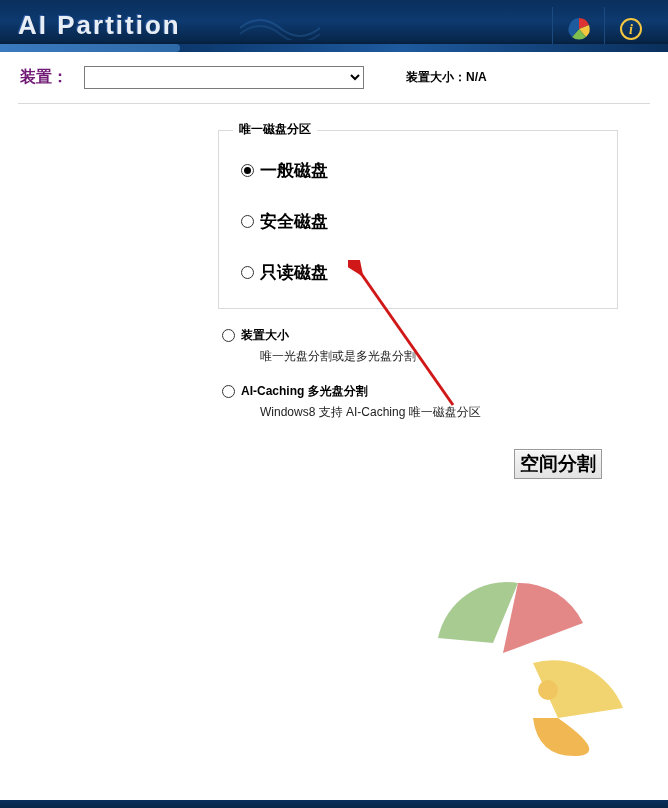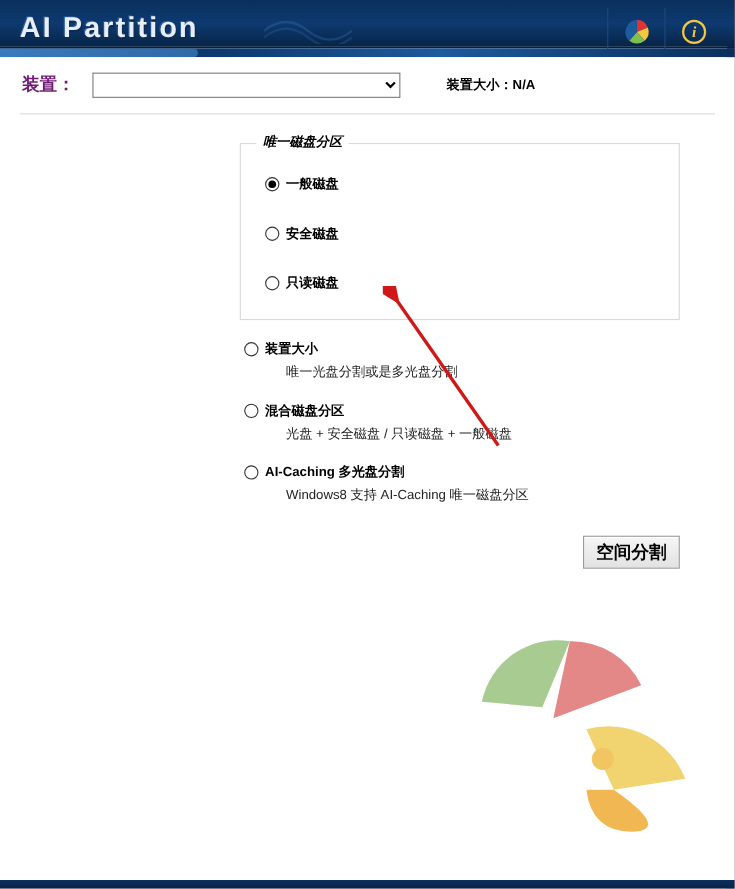--- a/index.html
+++ b/index.html
@@ -115,21 +115,20 @@
       position: relative;
     }
     .legend {
       position: absolute;
       top: -10px;
       left: 14px;
       background: #fff;
       padding: 0 6px;
       font-size: 12px;
       font-weight: bold;
-      font-style: italic;
     }
     .radio-row {
       display: flex;
       align-items: center;
       gap: 6px;
       margin: 10px 0 28px 0;
       cursor: pointer;
     }
     .radio-row:last-child { margin-bottom: 6px; }
     .radio-outer {
@@ -140,21 +139,21 @@
       align-items: center;
       justify-content: center;
       background: #fff;
     }
     .radio-inner {
       width: 7px; height: 7px;
       border-radius: 50%;
       background: #000;
     }
     .radio-label {
-      font-size: 12px;
+      font-size: 17px;
       font-weight: bold;
     }
     .option-block {
       margin: 0 0 18px 4px;
     }
     .option-head {
       display: flex;
       align-items: center;
       gap: 6px;
       cursor: pointer;
@@ -166,26 +165,26 @@
     }
     .option-desc {
       font-size: 12px;
       color: #222;
       margin-left: 20px;
       padding-left: 18px;
     }
     .space-button {
       float: right;
       margin-top: 10px;
-      margin-right: 0;
+      margin-right: 16px;
       width: 88px;
       height: 30px;
       background: linear-gradient(180deg, #f6f6f6 0%, #e2e2e2 100%);
       border: 1px solid #999;
-      font-size: 16px;
+      font-size: 19px;
       font-weight: bold;
       cursor: pointer;
       box-shadow: inset 0 1px 0 #fff;
     }
     .watermark {
       position: absolute;
       right: 10px;
       bottom: 40px;
       width: 250px;
       height: 210px;
@@ -285,27 +284,20 @@
     </div>
 
     <div class="option-block">
       <div class="option-head">
         <span class="radio-outer"></span>
         <span class="option-title">装置大小</span>
       </div>
       <div class="option-desc">唯一光盘分割或是多光盘分割</div>
     </div>
 
-    <div class="option-block">
-      <div class="option-head">
-        <span class="radio-outer"></span>
-        <span class="option-title">混合磁盘分区</span>
-      </div>
-      <div class="option-desc">光盘 + 安全磁盘 / 只读磁盘 + 一般磁盘</div>
-    </div>
 
     <div class="option-block">
       <div class="option-head">
         <span class="radio-outer"></span>
         <span class="option-title">AI-Caching 多光盘分割</span>
       </div>
       <div class="option-desc">Windows8 支持 AI-Caching 唯一磁盘分区</div>
     </div>
 
     <button class="space-button">空间分割</button>

